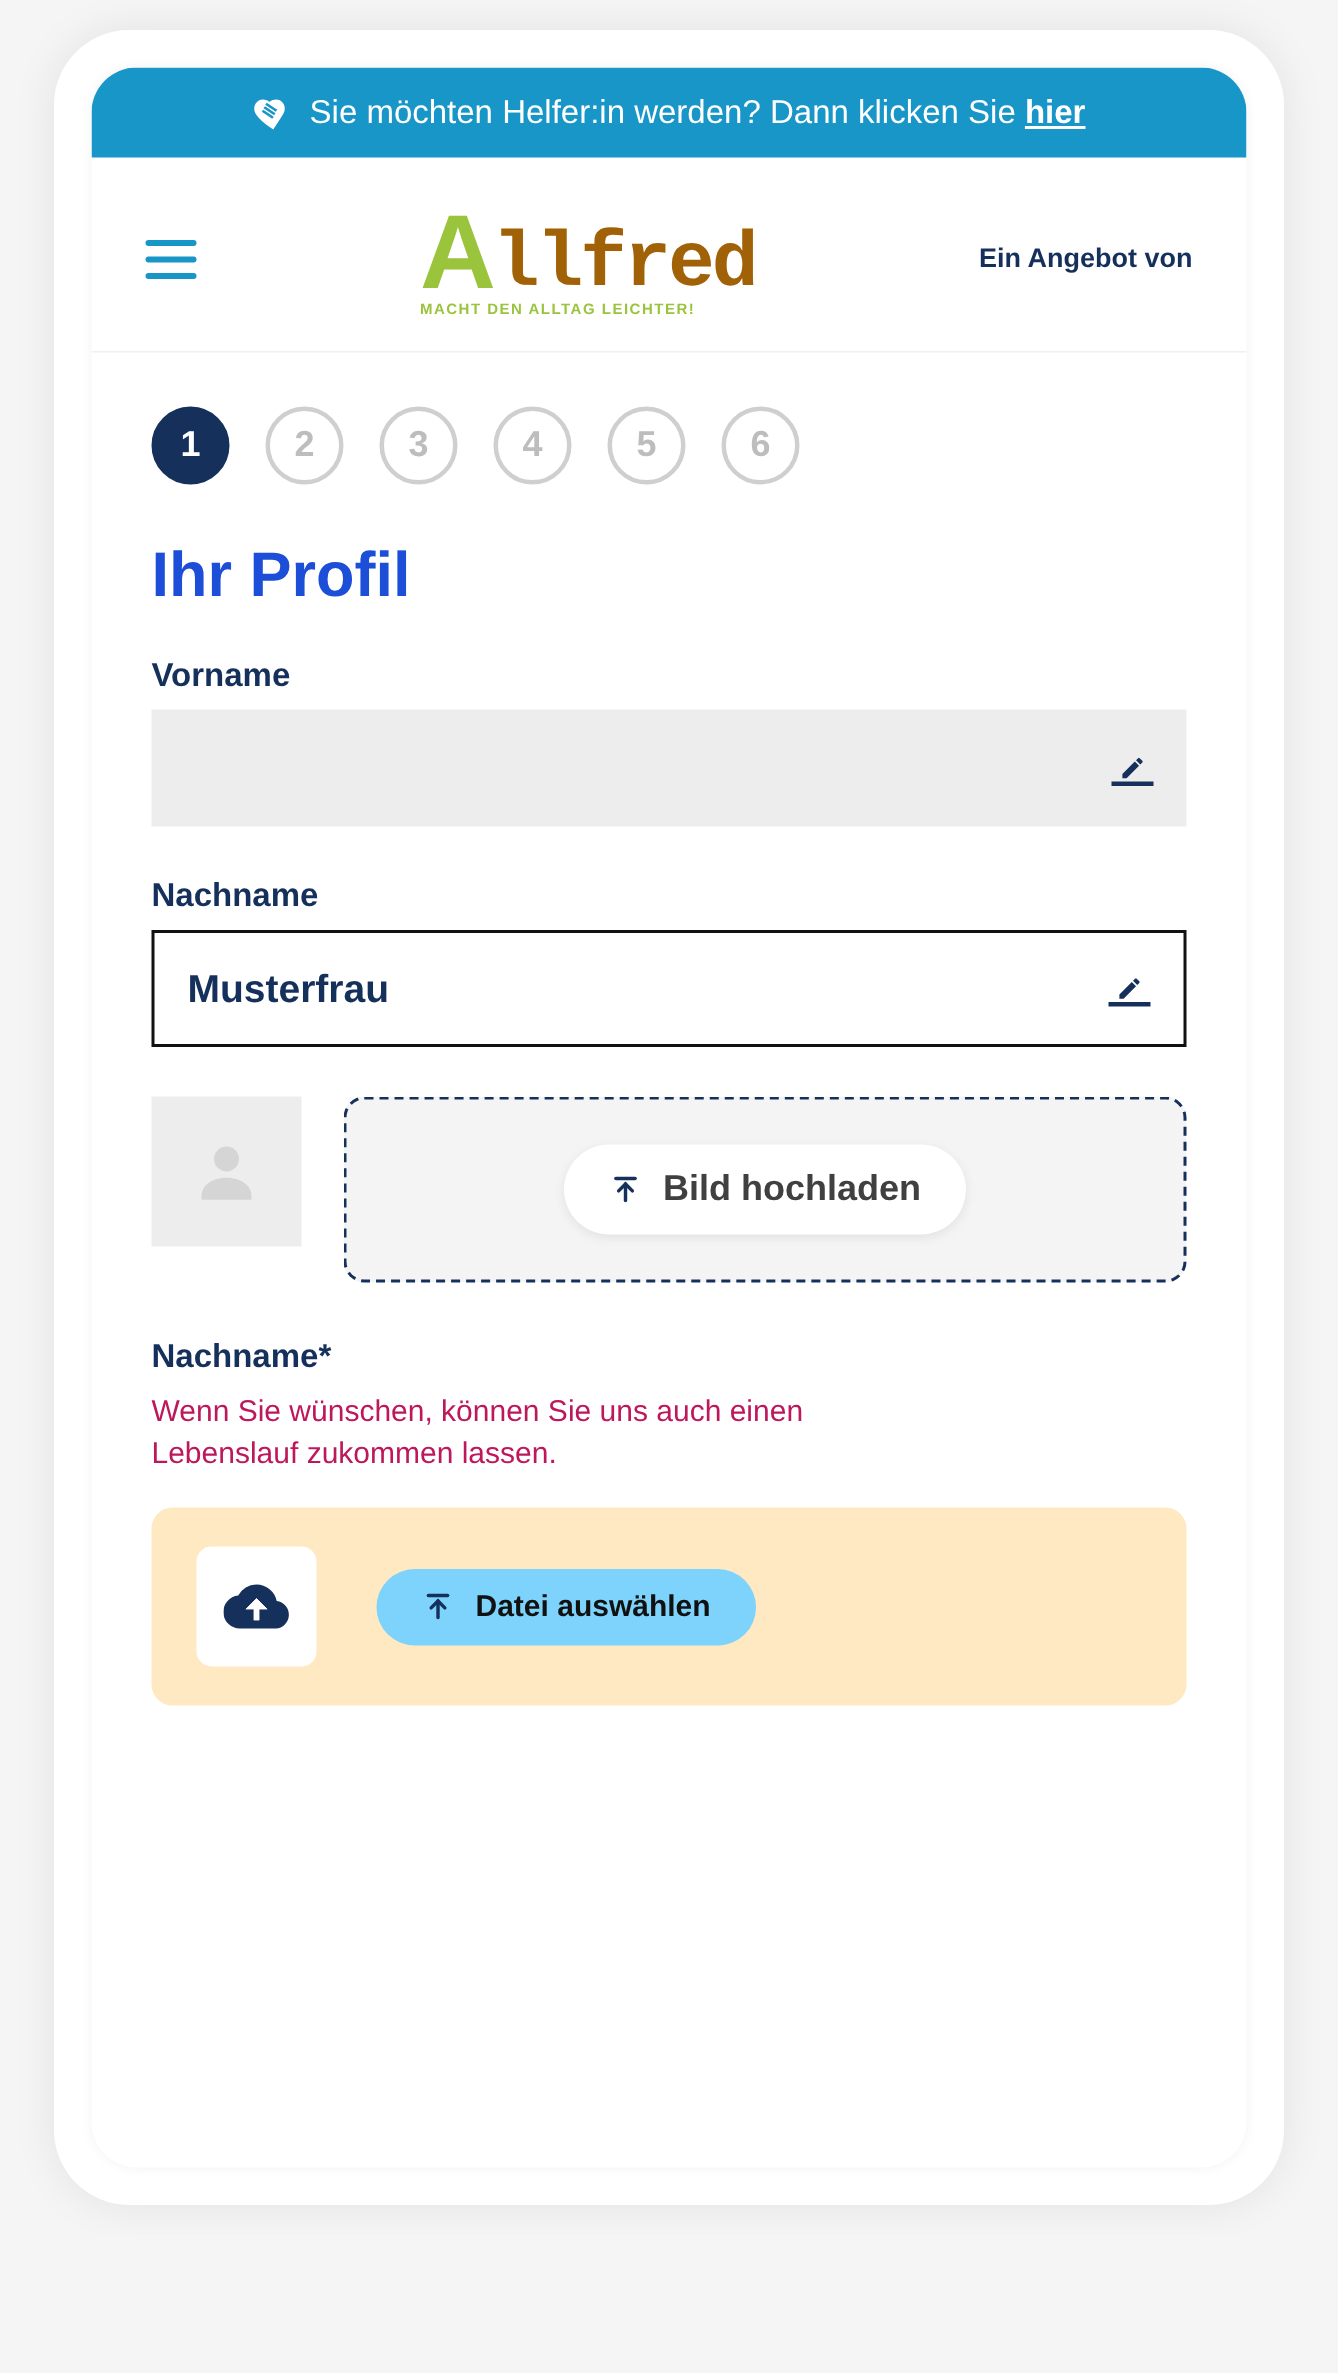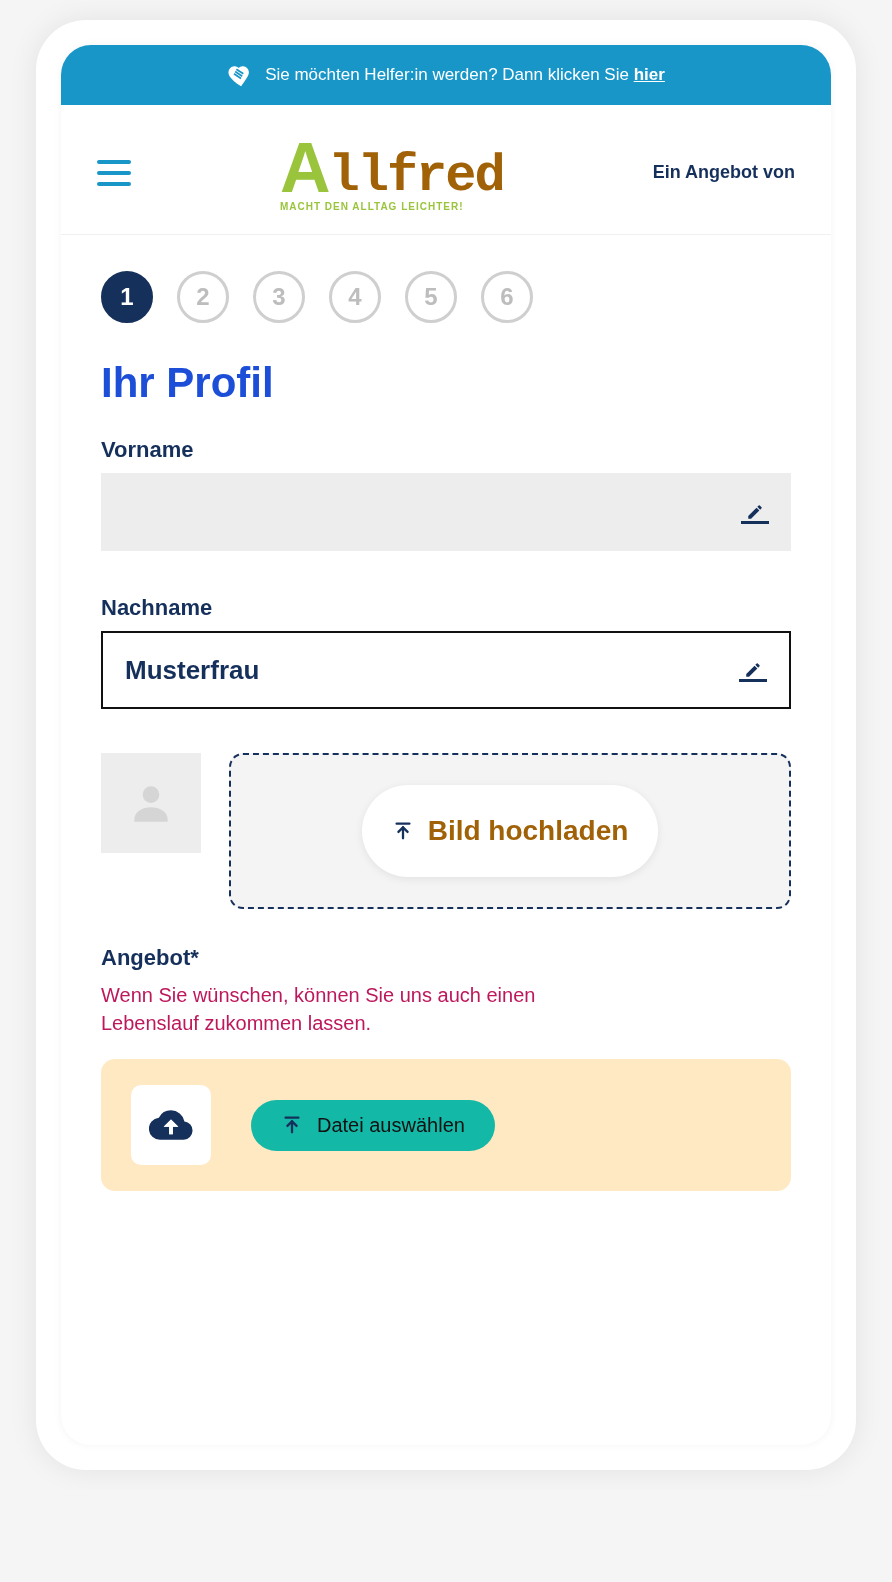--- a/index.html
+++ b/index.html
@@ -22,21 +22,21 @@
     background: #fff;
     border-radius: 30px;
     overflow: hidden;
     min-height: 1400px;
     box-shadow: 0 0 8px rgba(0,0,0,0.05);
   }
   .banner {
     background: #1896c8;
     color: #fff;
     padding: 16px 20px;
-    font-size: 17px;
+    font-size: 22px;
     text-align: center;
     display: flex;
     align-items: center;
     justify-content: center;
     gap: 10px;
   }
   .banner-text { display: inline; }
   .banner-link { text-decoration: underline; font-weight: 700; cursor: pointer; }
   .heart-icon { width: 28px; height: 28px; flex-shrink:0; }
   .header {
@@ -69,21 +69,21 @@
   .step {
     width: 52px; height: 52px; border-radius: 50%;
     border: 3px solid #cfcfcf; color: #bdbdbd;
     display:flex; align-items:center; justify-content:center;
     font-size: 24px; font-weight: 700;
     cursor: pointer;
   }
   .step.active { background: #16305c; color:#fff; border-color:#16305c; }
   .page-title { color: #1d4ed8; font-size: 42px; font-weight: 800; margin-bottom: 30px; }
   .field-label { color: #16305c; font-weight: 800; font-size: 22px; margin-bottom: 10px; }
-  .field-wrap { margin-bottom: 44px; }
+  .field-wrap { margin-bottom: 33px; }
   .input-box {
     background: #ededed;
     padding: 16px 22px;
     display:flex; align-items:center; justify-content:space-between;
     font-size: 26px; font-weight: 700; color:#16305c;
     position: relative;
     min-height: 78px;
   }
   .input-box.active {
     background: #fff;
@@ -101,39 +101,39 @@
     width: 100px; height: 100px; background:#ededed;
     display:flex; align-items:center; justify-content:center;
   }
   .dropzone {
     flex:1; border: 2px dashed #16305c; border-radius: 14px;
     background:#f4f4f4;
     display:flex; align-items:center; justify-content:center;
     padding: 30px 20px;
   }
   .upload-pill {
-    background:#fff; border-radius: 999px; padding: 30px 30px;
+    background:#fff; border-radius: 999px; padding: 16px 30px;
     display:flex; align-items:center; gap: 14px;
-    font-weight:800; font-size: 28px; color:#a16207;
+    font-weight:800; font-size: 24px; color:#404040;
     box-shadow: 0 2px 8px rgba(0,0,0,0.08);
     cursor:pointer;
   }
   .section-desc { color:#be185d; font-size: 20px; margin: 6px 0 22px 0; max-width: 460px; line-height:1.4;}
   .file-card {
     background:#ffe9c2; border-radius: 14px;
     display:flex; align-items:center; gap: 40px;
     padding: 26px 30px; margin-bottom: 40px;
   }
   .file-icon-box {
     width: 80px; height: 80px; background:#fff; border-radius:10px;
     display:flex; align-items:center; justify-content:center;
   }
   .file-pill {
-    background:#14b8a6; border-radius:999px; padding: 14px 30px;
-    display:flex; align-items:center; gap:14px; font-weight:400; font-size:20px; color:#111;
+    background:#7dd3fc; border-radius:999px; padding: 14px 30px;
+    display:flex; align-items:center; gap:14px; font-weight:700; font-size:20px; color:#111;
     cursor:pointer;
   }
   .next-btn {
     background:#1896c8; color:#fff; border:none;
     border-radius: 999px; padding: 22px 44px;
     font-size: 26px; font-weight:800;
     float:right; cursor:pointer;
     margin-right: 6px;
   }
   .upload-arrow-icon { color:#16305c; }
@@ -224,21 +224,21 @@
             <svg class="upload-arrow-icon" width="22" height="22" viewBox="0 0 24 24" fill="none" stroke="#16305c" stroke-width="2.5" stroke-linecap="round">
                 <line x1="5" y1="4" x2="19" y2="4"></line>
                 <line x1="12" y1="20" x2="12" y2="8"></line>
                 <polyline points="7 13 12 8 17 13"></polyline>
               </svg>
             <span>Bild hochladen</span>
           </div>
         </div>
       </div>
 
-      <div class="field-label">Angebot*</div>
+      <div class="field-label">Nachname*</div>
       <div class="section-desc">Wenn Sie wünschen, können Sie uns auch einen Lebenslauf zukommen lassen.</div>
 
       <div class="file-card">
         <div class="file-icon-box">
           <svg width="44" height="44" viewBox="0 0 24 24" fill="#16305c">
               <path d="M19.35 10.04A7.49 7.49 0 0 0 12 4a7.5 7.5 0 0 0-6.65 4.03A6 6 0 0 0 6 20h13a5 5 0 0 0 .35-9.96zM13 13v4h-2v-4H8l4-4 4 4h-3z"></path>
               <path d="M13 13v4h-2v-4H8l4-4 4 4h-3z" fill="#fff"></path>
             </svg>
         </div>
         <div class="file-pill">

